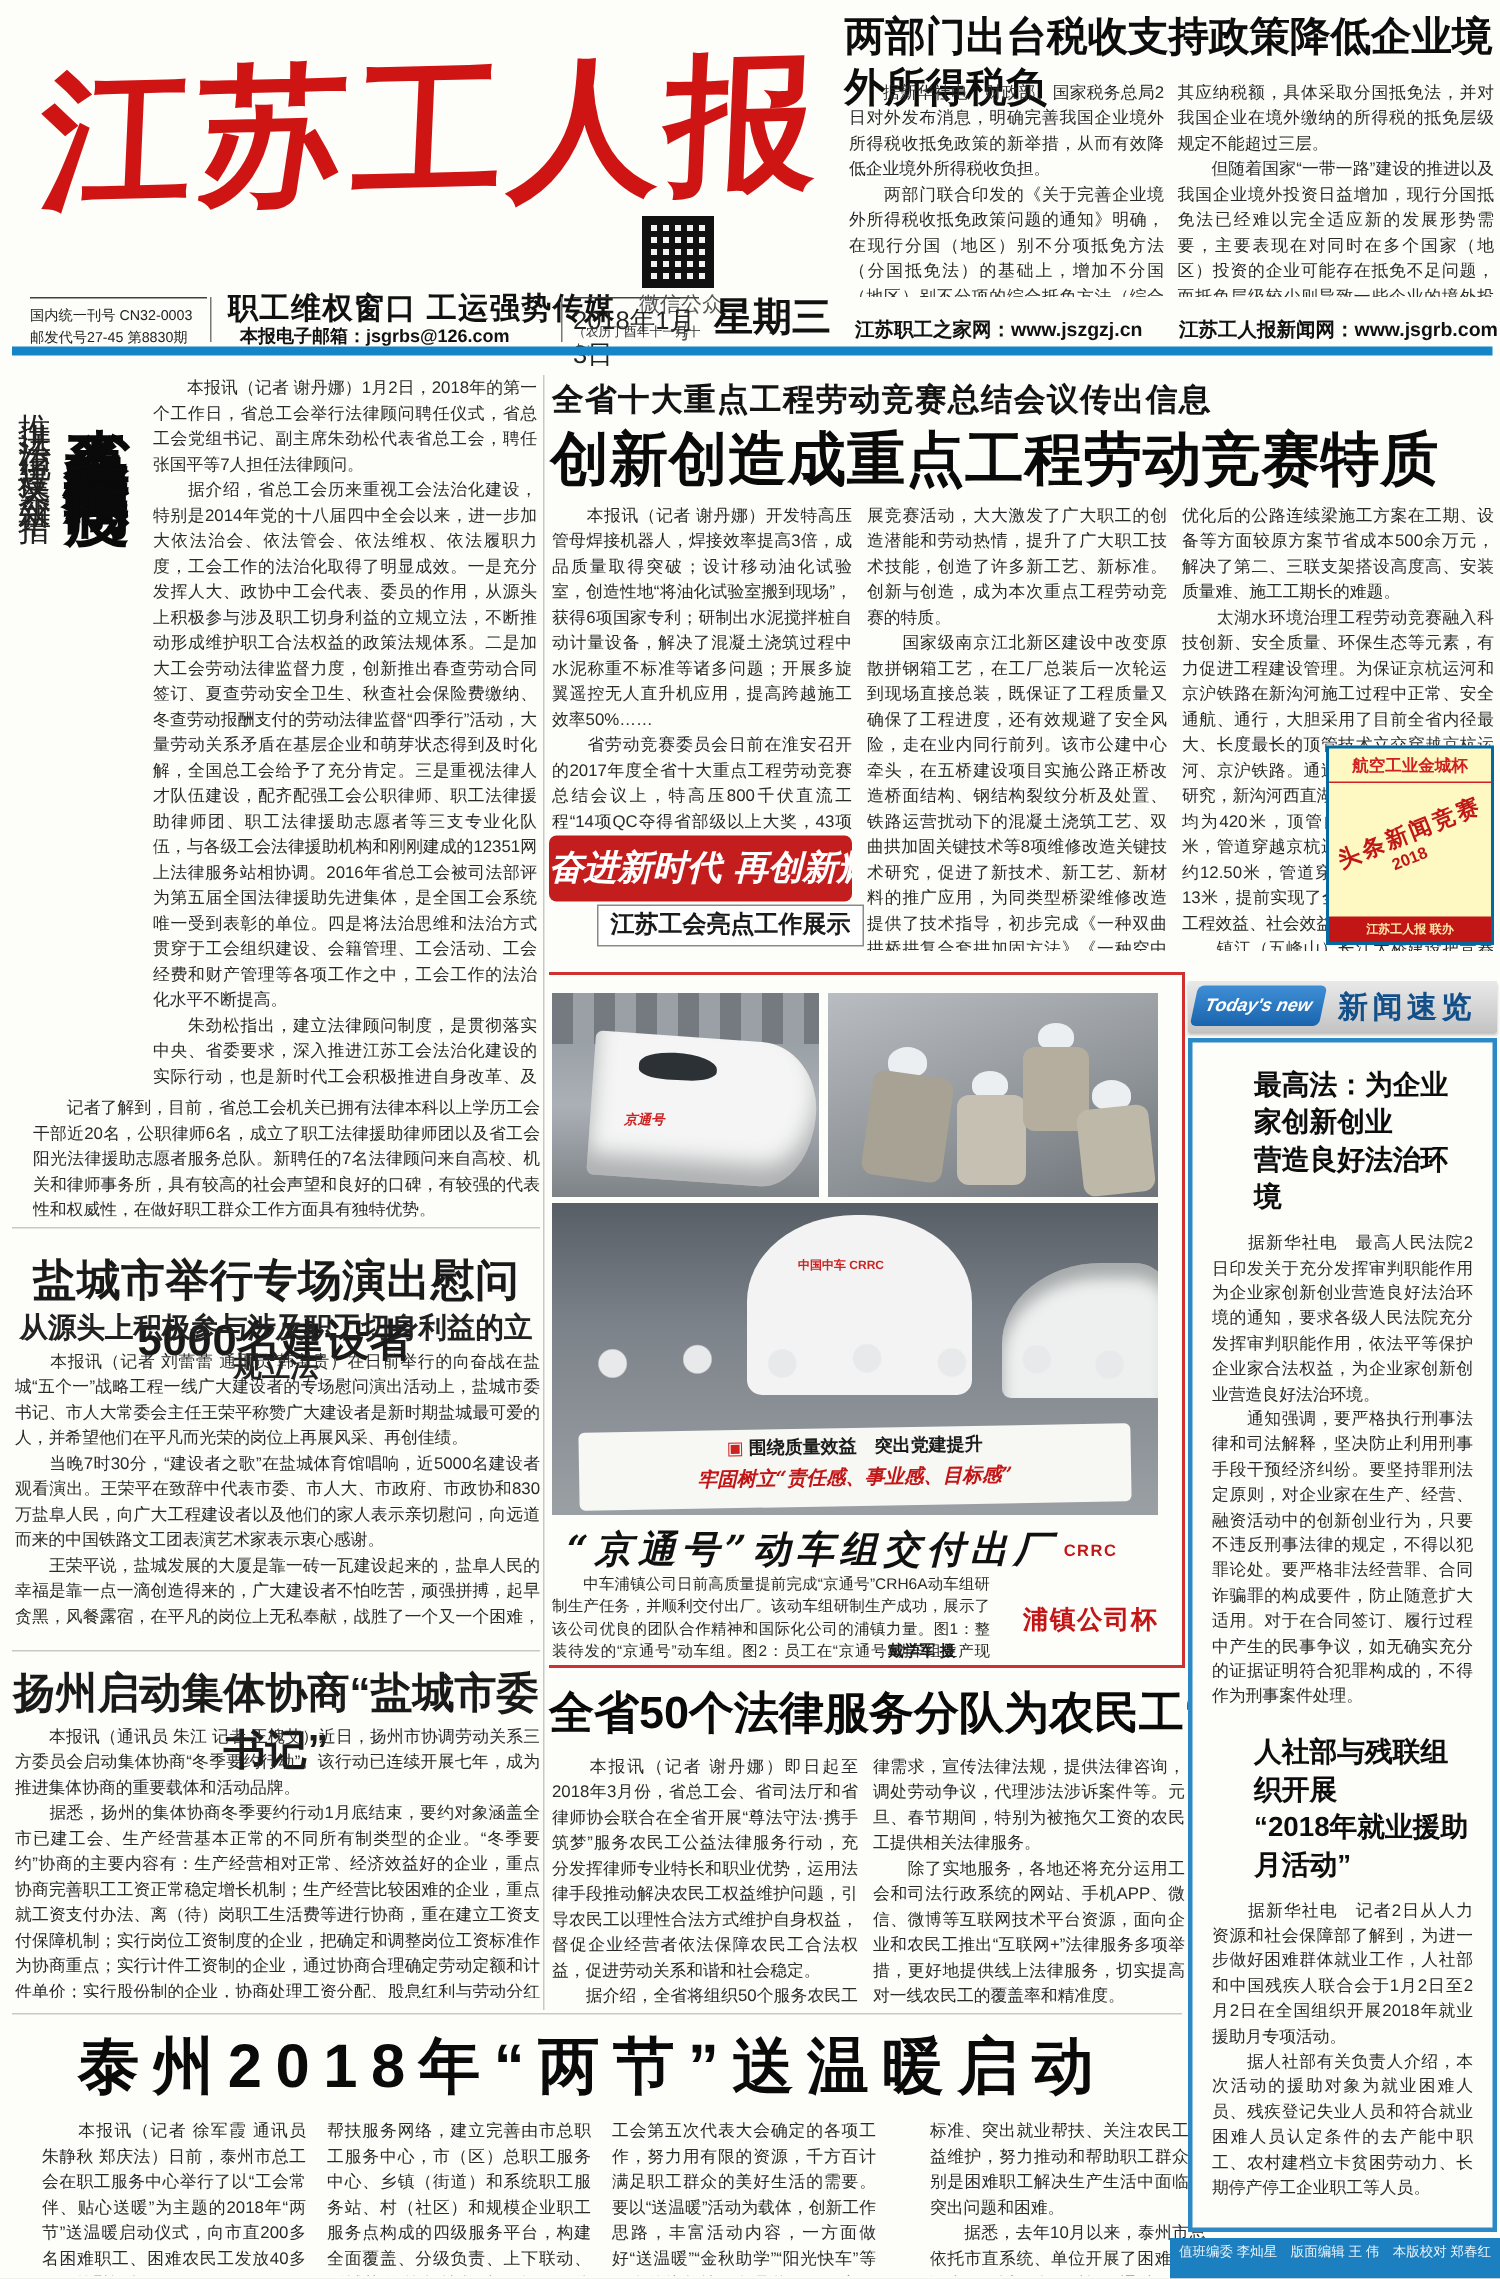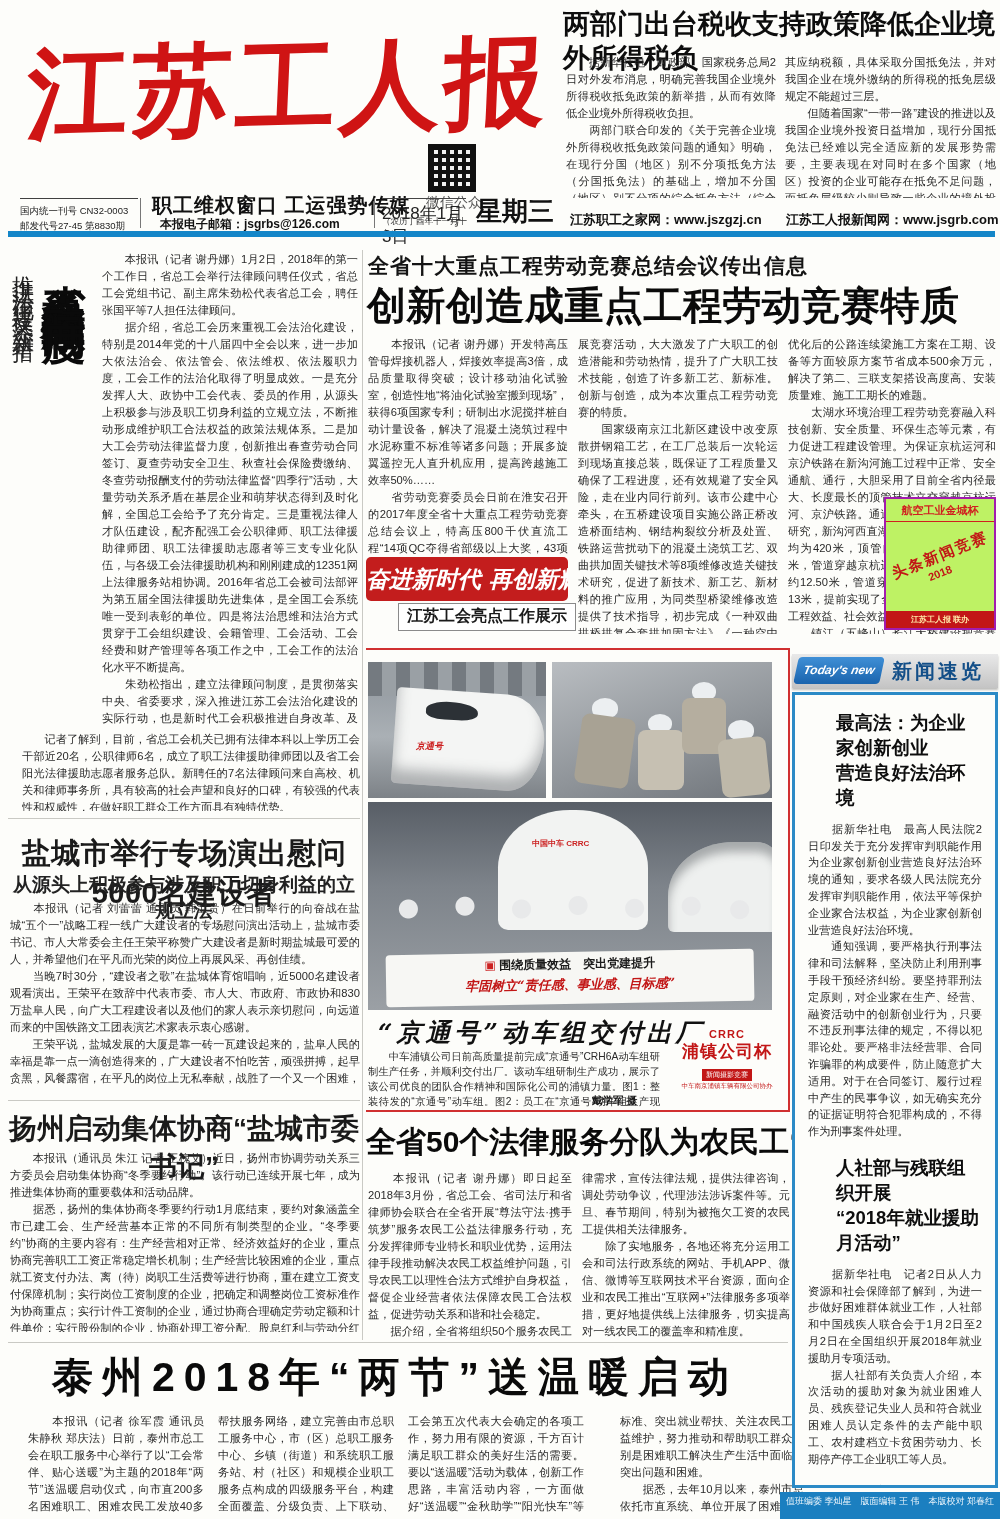--- a/index.html
+++ b/index.html
@@ -54,21 +54,21 @@
   
   .cp-kicker { left:368px; top:252px; width:620px; font-size:21px; font-weight:600; color:#141414; letter-spacing:1px; }
   .cp-head { left:367px; top:279px; width:630px; font-size:39px; font-weight:900; letter-spacing:0.5px; white-space:nowrap; color:#0a0a0a; }
   .cp-col1 { left:368px; top:336px; width:200px; height:218px; }
   .cp-col2 { left:578px; top:336px; width:200px; height:298px; }
   .cp-col3 { left:788px; top:336px; width:208px; height:298px; }
 
   .red-banner { left:366px; top:557px; width:202px; height:44px; background:#c31d1d; border-radius:5px; color:#fff; font-family:"DejaVu Serif","Liberation Serif",serif; font-style:italic; font-weight:900; font-size:23px; line-height:44px; text-align:center; white-space:nowrap; overflow:hidden; }
   .banner-label { left:398px; top:603px; width:178px; border:1.5px solid #8a8a8a; text-align:center; font-size:16px; font-weight:700; padding:2px 0 3px; background:#fff; }
 
-  .badge { left:884px; top:497px; width:112px; height:133px; background:#bef264; border:2px solid #a21caf; overflow:hidden; }
+  .badge { left:884px; top:497px; width:112px; height:133px; background:#fef9c3; border:2px solid #0369a1; overflow:hidden; }
   .badge-top { font-size:11px; font-weight:900; color:#d02020; text-align:center; margin-top:4px; border-bottom:1px solid #d02020; padding-bottom:3px; white-space:nowrap; }
   .badge-mid { display:block; transform:rotate(-22deg); font-size:15px; font-weight:900; color:#c21616; letter-spacing:2px; margin-top:24px; text-align:center; white-space:nowrap; }
   .badge-year { display:block; transform:rotate(-22deg); font-size:11px; font-weight:700; color:#c21616; text-align:center; margin-top:2px; }
   .badge-bot { position:absolute; bottom:0; left:0; right:0; background:#c21616; color:#ffe9a8; font-size:8px; text-align:center; padding:3px 0; font-weight:700; }
 
   
   .photo-frame { left:366px; top:648px; width:424px; height:464px; border-right:2px solid #d03030; border-bottom:2px solid #d03030; border-top:2px solid #d03030; }
   .photo { position:absolute; overflow:hidden; background:#9aa0a6; }
   .photo1 { left:368px; top:662px; width:178px; height:136px; background:linear-gradient(180deg,#8d949b 0%,#aab0b5 55%,#7d8287 100%); }
   .p1-roof { position:absolute; left:0; top:0; width:100%; height:34px; background:repeating-linear-gradient(90deg,#747a80 0 14px,#9aa0a5 14px 28px); }
@@ -93,21 +93,21 @@
   .p3-banner { position:absolute; left:18px; bottom:6px; width:368px; height:52px; background:#f7f7f4; border-radius:4px; transform:rotate(-1deg); padding:4px 8px; overflow:hidden; }
   .p3-b1 { font-size:12px; font-weight:900; color:#1c1c1c; text-align:center; white-space:nowrap; }
   .p3-b1 .crrc-mark { color:#c22; font-weight:900; }
   .p3-b2 { font-size:13px; font-weight:900; color:#c21616; font-family:"DejaVu Serif",serif; font-style:italic; text-align:center; white-space:nowrap; margin-top:3px; }
 
   .cap-title { left:378px; top:1016px; width:340px; font-size:25px; font-weight:700; font-family:"DejaVu Serif","Liberation Serif",serif; font-style:italic; letter-spacing:4px; color:#111; white-space:nowrap; }
   .cap-body { left:368px; top:1050px; width:292px; height:58px; font-size:10.3px; line-height:1.45; }
   .cap-credit { left:592px; top:1094px; font-size:10.5px; font-weight:700; }
   .cup-logo { left:666px; top:1028px; width:122px; height:66px; text-align:center; overflow:hidden; }
   .cup-crrc { font-size:11px; font-weight:900; color:#c21616; letter-spacing:1px; }
-  .cup-name { font-size:17px; font-weight:900; color:#c21616; letter-spacing:1px; white-space:nowrap; }
+  .cup-name { font-size:17px; font-weight:900; color:#c21616; letter-spacing:1px; white-space:nowrap;margin-top:28px; }
   .cup-sub { font-size:7px; color:#fff; background:#c21616; display:inline-block; padding:1px 4px; margin-top:1px; }
   .cup-org { font-size:6.5px; color:#c21616; margin-top:1px; white-space:nowrap; }
 
   
   .lt-head { left:366px; top:1122px; width:428px; font-size:30px; font-weight:900; white-space:nowrap; color:#0a0a0a; }
   .lt-col1 { left:368px; top:1170px; width:204px; height:170px; }
   .lt-col2 { left:582px; top:1170px; width:208px; height:170px; }
 
   
   .tz-head { left:0px; top:1350px; width:790px; text-align:center; font-size:41px; font-weight:900; letter-spacing:9px; white-space:nowrap; color:#0a0a0a; }

